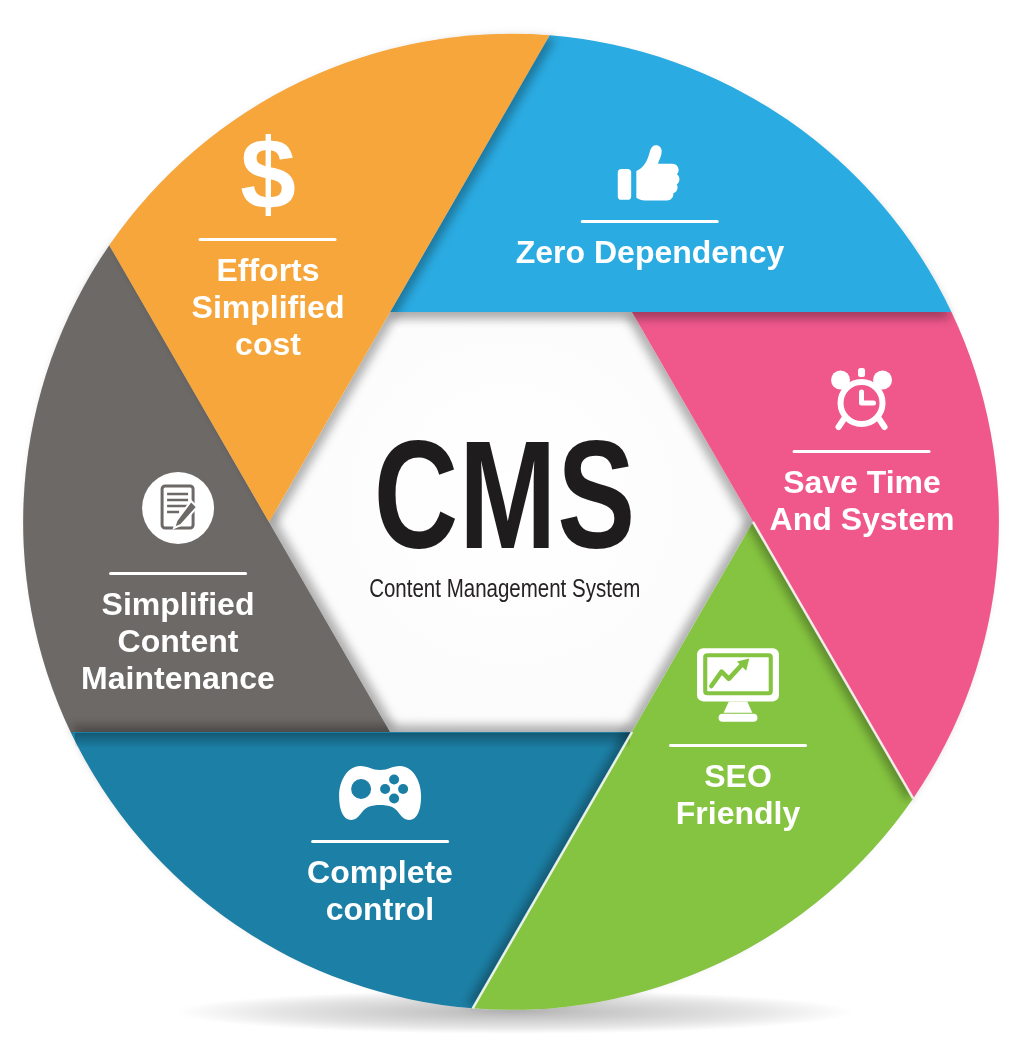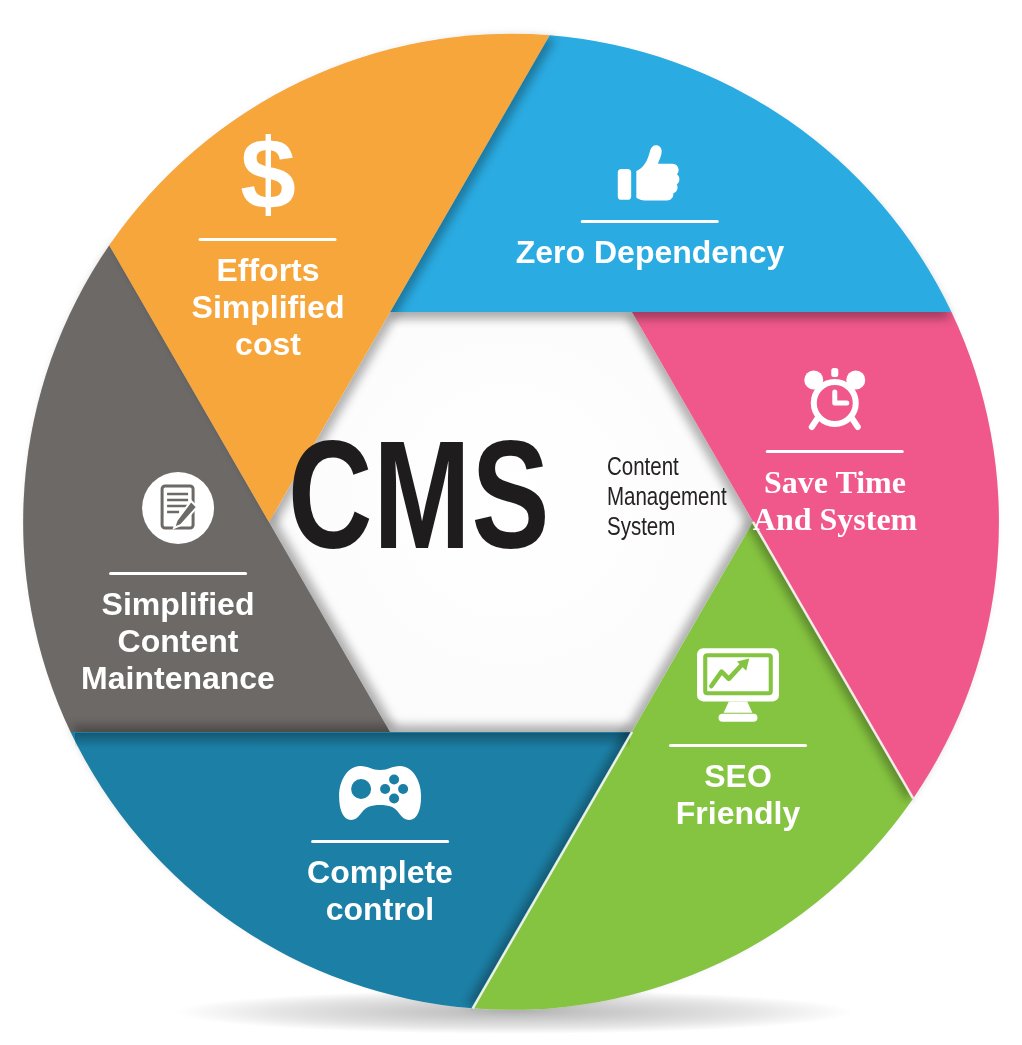--- a/index.html
+++ b/index.html
@@ -14,21 +14,21 @@
     color:#fff;font-weight:bold;font-size:32px;line-height:37px;
     text-align:center;white-space:nowrap;
   }
   .seg-icon{display:flex;align-items:center;justify-content:center;}
   .dollar-glyph{font-size:100px;line-height:96px;font-weight:bold;color:#fff;}
   .seg-line{width:138px;height:3px;background:#ffffff;border-radius:2px;margin:16px 0 11px 0;}
   .seg-gray .seg-line{margin-top:26px;}
   .green-block .seg-line{margin-top:20px;}
   .center-block{
     position:absolute;left:505px;top:418px;transform:translateX(-50%);
-    display:flex;flex-direction:row;align-items:center;
+    display:flex;flex-direction:column;align-items:center;
   }
   .center-title{
     font-size:154px;line-height:154px;font-weight:bold;color:#1E1C1C;
     transform:scaleX(0.76);transform-origin:50% 50%;letter-spacing:1px;
   }
   .center-subtitle{
     font-size:25px;line-height:30px;font-weight:400;color:#262223;
     transform:scaleX(0.82);transform-origin:50% 50%;margin-top:1px;
   }
 </style>
@@ -108,21 +108,21 @@
     <div class="seg-icon">
       <svg width="66" height="62" viewBox="0 0 64 60">
         <rect x="1" y="26" width="13" height="30" rx="3.5" fill="#fff"></rect>
         <path fill="#fff" d="M19 56 V28 c5.5-2.2 9.5-7.5 11.5-13.5 l2-6.5 C33.4 5 35.2 3 38 3 c3.4 0 5.6 2.6 5.6 6 0 4.6-2.4 8-3.6 12 h14 c3.3 0 6 2.7 6 6 0 1.6-0.6 3-1.6 4.1 1.5 1.1 2.4 2.8 2.4 4.9 0 2.1-1 3.9-2.6 5 0.5 0.9 0.8 1.9 0.8 3 0 2.7-1.8 5-4.2 5.7 0 0.3 0.1 0.6 0.1 1 0 3.3-2.7 6-6 6 H30 c-4.5 0-8.5-0.6-11-2.7 z"></path>
       </svg>
     </div>
     <div class="seg-line"></div>
     <div>Zero Dependency</div>
   </div>
 
-  <div class="seg-label" style="left:835px;top:366px;font-family:Liberation Serif, serif;">
+  <div class="seg-label" style="left:862px;top:366px;">
     <div class="seg-icon">
       <svg width="70" height="68" viewBox="0 0 68 68">
         <circle cx="13" cy="14" r="9.5" fill="#fff"></circle>
         <circle cx="55" cy="14" r="9.5" fill="#fff"></circle>
         <rect x="30.5" y="2" width="7" height="9" rx="2.5" fill="#fff"></rect>
         <path d="M17 52 L11 61" stroke="#fff" stroke-width="6" stroke-linecap="round"></path>
         <path d="M51 52 L57 61" stroke="#fff" stroke-width="6" stroke-linecap="round"></path>
         <circle cx="34" cy="37" r="21" stroke="#fff" stroke-width="6" fill="#F0588C"></circle>
         <path d="M34 26 v11 h12" stroke="#fff" stroke-width="5" fill="none" stroke-linecap="round" stroke-linejoin="round"></path>
       </svg>

